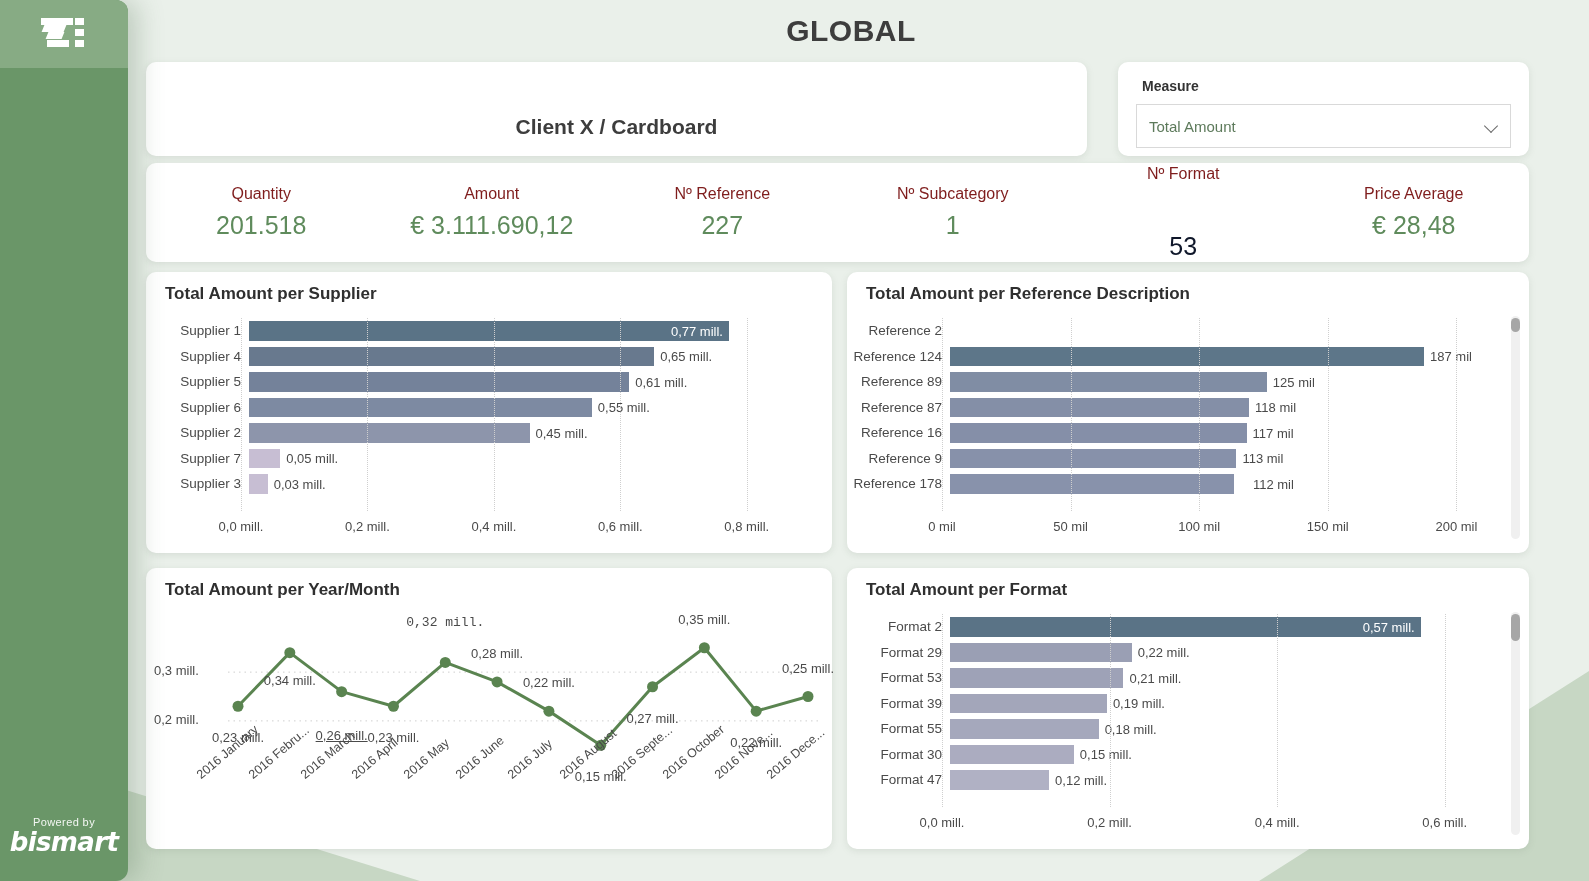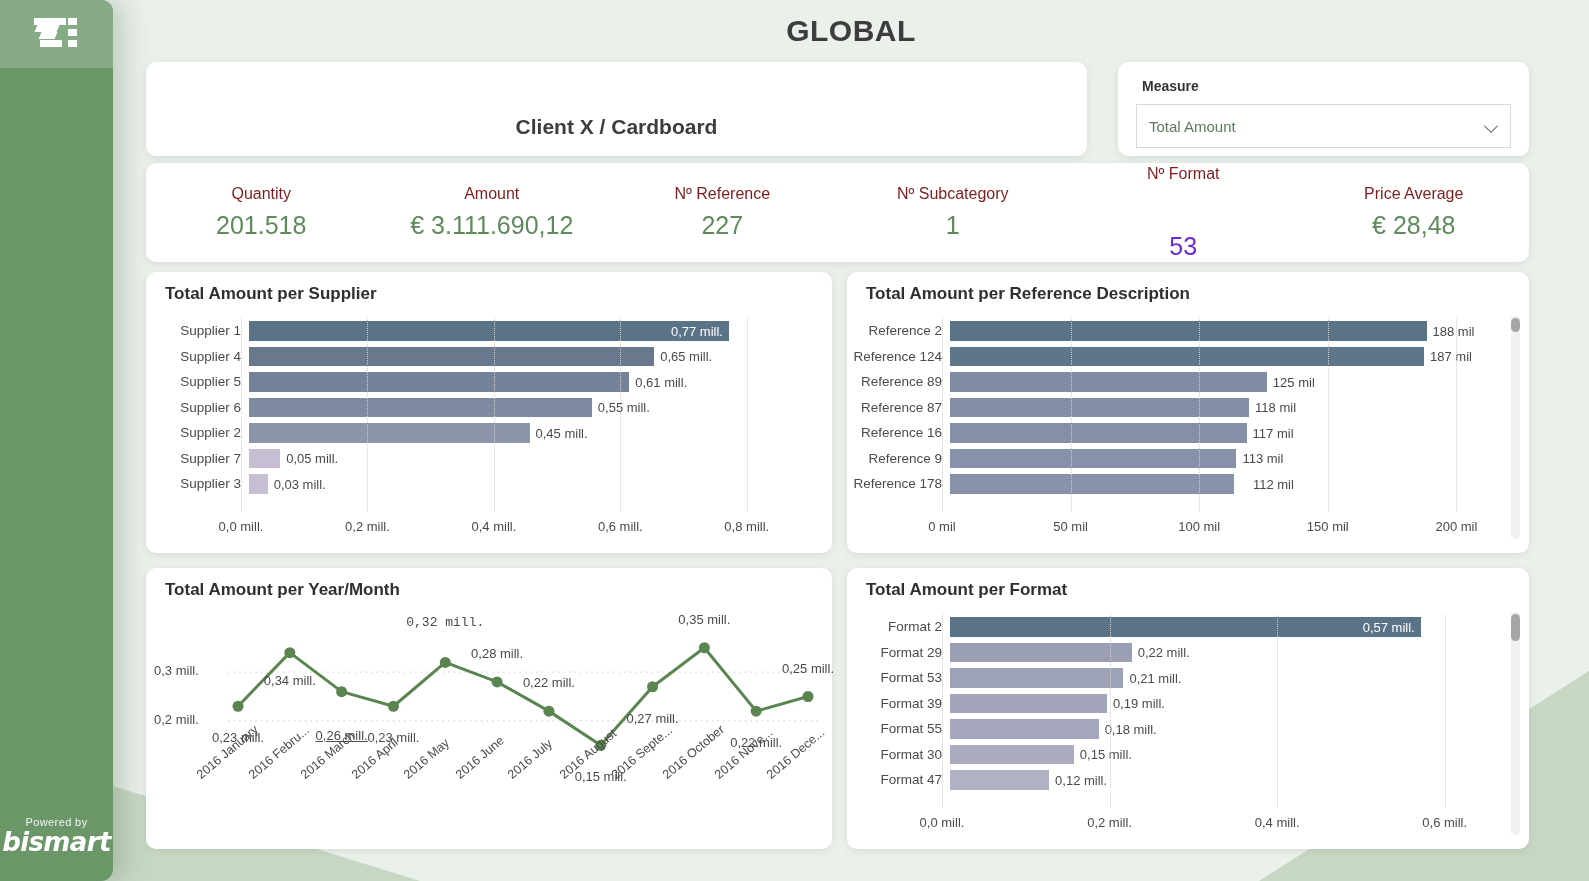--- a/index.html
+++ b/index.html
@@ -27,21 +27,21 @@
   #bg-diagonal2 {
     position:absolute; left:0; bottom:0;
     width: 420px; height: 200px;
     background:#c7d7c4;
     clip-path: polygon(0 35%, 100% 100%, 0 100%);
   }
 
   
   #sidebar {
     position:absolute; left:0; top:0;
-    width:113px; height:881px;
+    width:128px; height:881px;
     background:#6a9668;
     border-top-right-radius:12px;
     border-bottom-right-radius:12px;
     box-shadow: 10px 0 26px rgba(80,110,80,.28);
     z-index: 5;
     overflow:hidden;
   }
   #sidebar-top {
     height:68px; width:100%;
     background:#87ab84;
@@ -243,21 +243,21 @@
     <div class="kpi">
       <div class="kpi-label">Nº Reference</div>
       <div class="kpi-value" style="color: rgb(95, 139, 92);">227</div>
     </div>
     <div class="kpi">
       <div class="kpi-label">Nº Subcategory</div>
       <div class="kpi-value" style="color: rgb(95, 139, 92);">1</div>
     </div>
     <div class="kpi">
       <div class="kpi-label">Nº Format</div>
-      <div class="kpi-value" style="color: #6d28d9; margin-top: 41px;">53</div>
+      <div class="kpi-value" style="color: #0f172a; margin-top: 41px;">53</div>
     </div>
     <div class="kpi">
       <div class="kpi-label">Price Average</div>
       <div class="kpi-value" style="color: rgb(95, 139, 92);">€ 28,48</div>
     </div>
   </div>
 
 <div class="card" id="card-supplier">
     <div class="chart-title">Total Amount per Supplier</div>
     <div class="hbar-chart">
@@ -327,24 +327,20 @@
         <div class="hbar-tick" style="left: 88.8889%;">0,8 mill.</div>
       </div>
     </div>
   </div>
 <div class="card" id="card-reference">
     <div class="chart-title">Total Amount per Reference Description</div>
     <div class="hbar-chart">
       <div class="hbar-rows">
         <div class="hbar-row">
           <div class="hbar-label">Reference 2</div>
-          <div class="hbar-track" style="margin-right: 34px;">
-            <div class="hbar-fill" style="width: 87.4419%; background: rgb(90, 115, 134);"></div>
-            <div class="hbar-val outside" style="left: calc(87.4419% + 6px);">188 mil</div>
-          </div>
         </div>
         <div class="hbar-row">
           <div class="hbar-label">Reference 124</div>
           <div class="hbar-track" style="margin-right: 34px;">
             <div class="hbar-fill" style="width: 86.9767%; background: rgb(93, 118, 137);"></div>
             <div class="hbar-val outside" style="left: calc(86.9767% + 6px);">187 mil</div>
           </div>
         </div>
         <div class="hbar-row">
           <div class="hbar-label">Reference 89</div>

